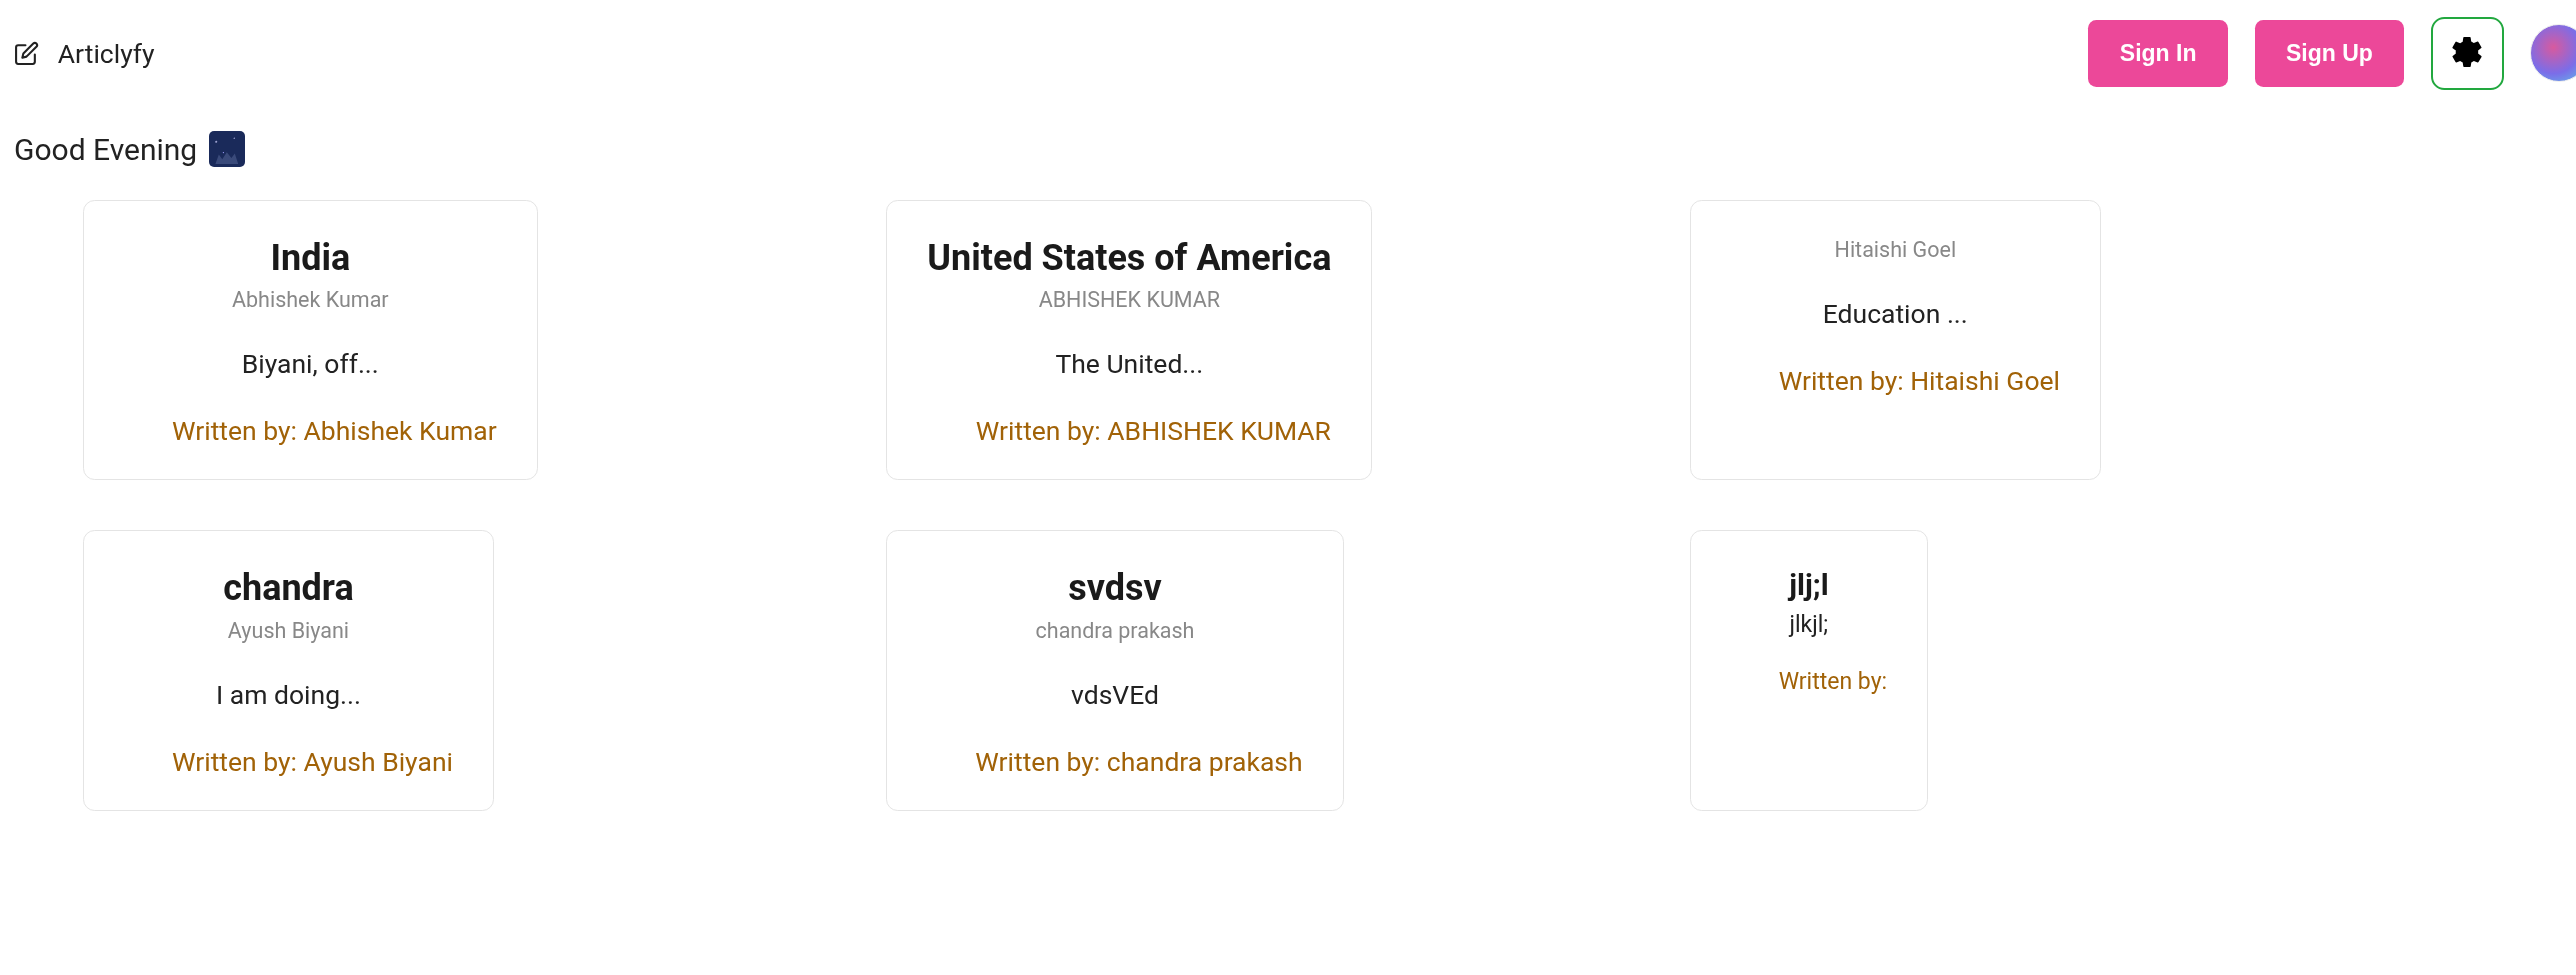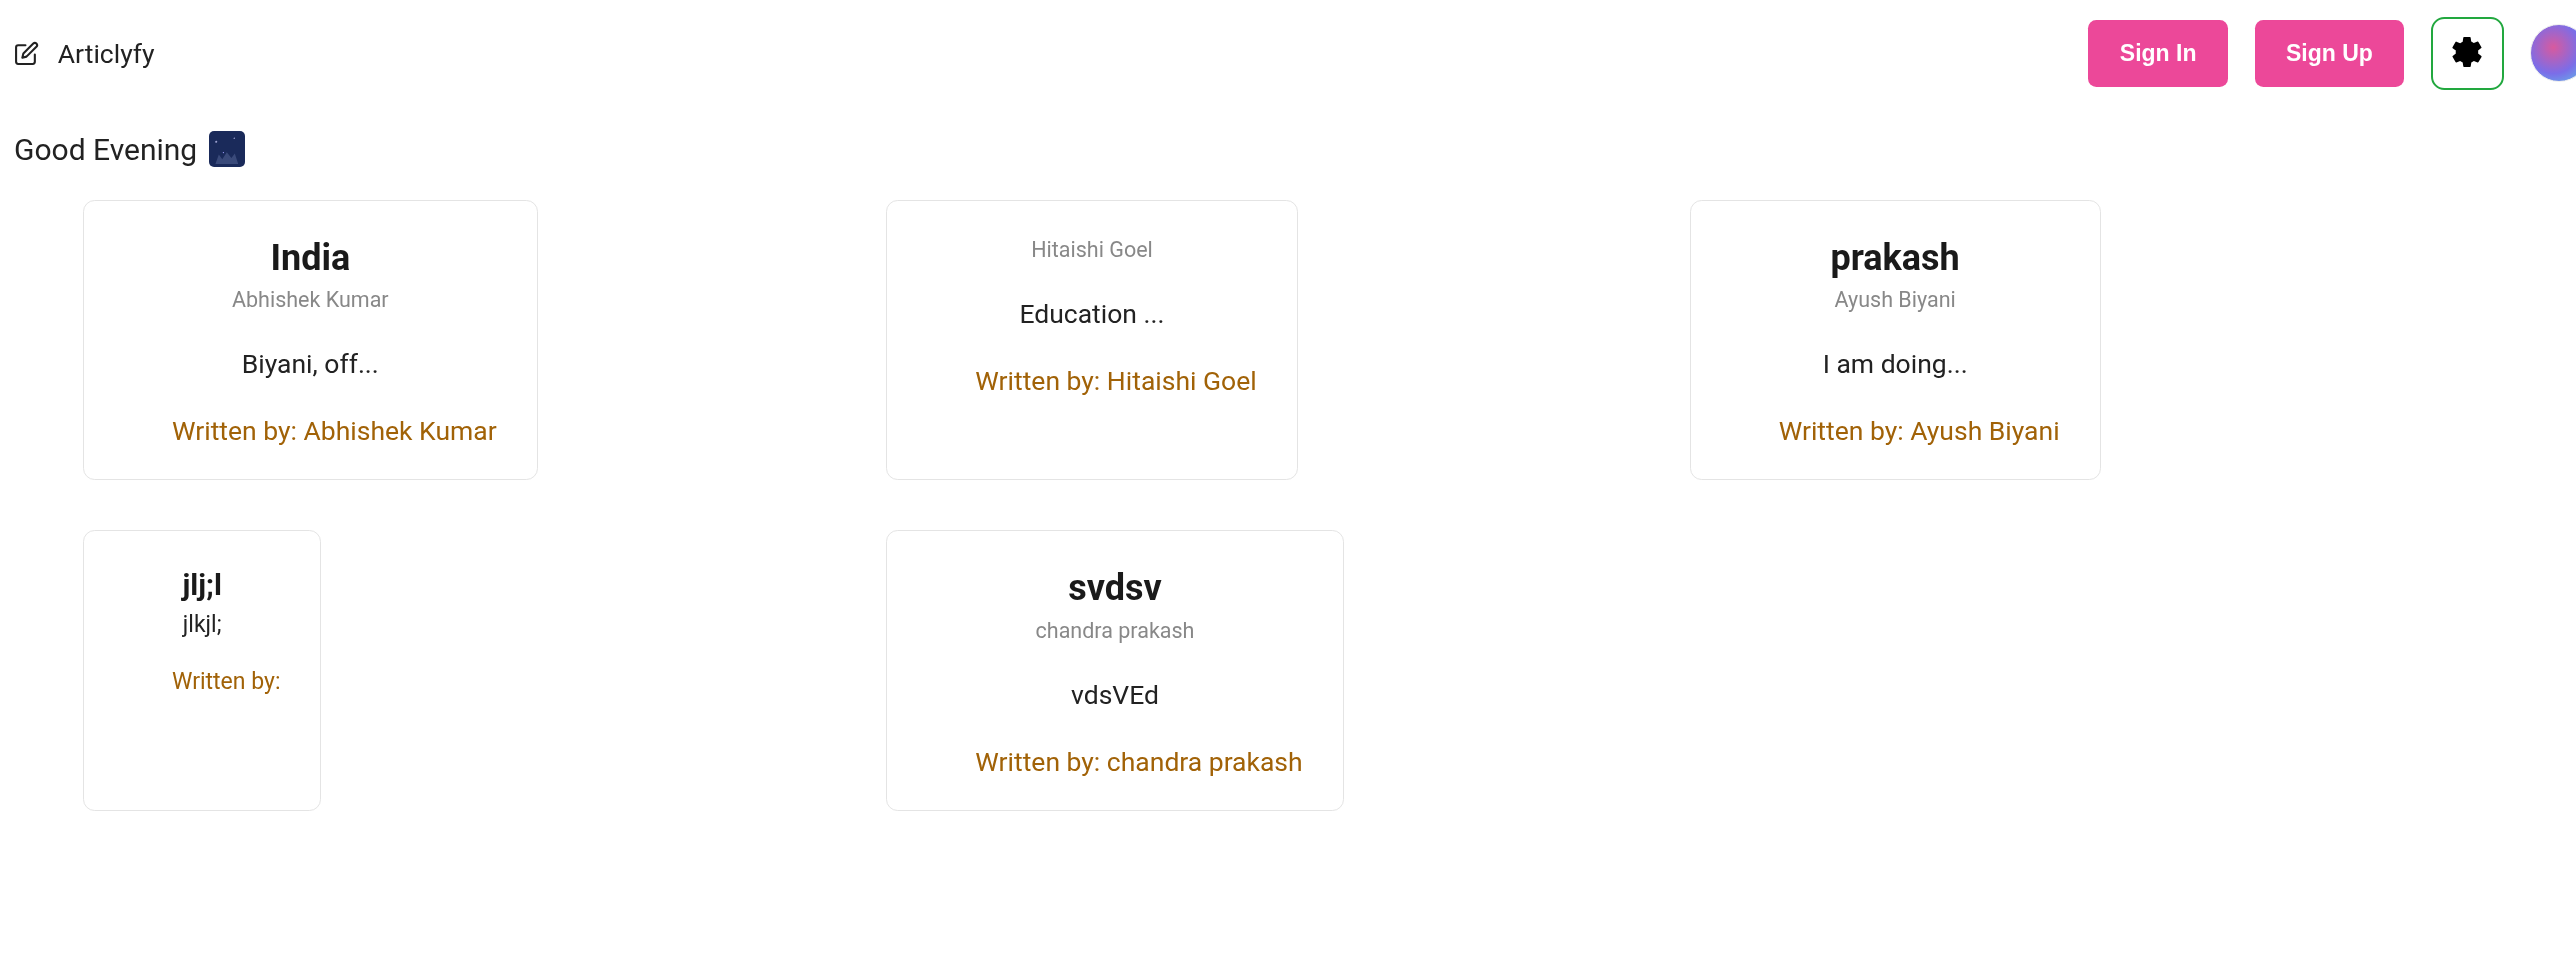--- a/index.html
+++ b/index.html
@@ -207,50 +207,58 @@
 
   <div class="card-cell">
     <div class="card">
       <div class="card-title">India</div>
       <div class="card-author">Abhishek Kumar</div>
       <div class="card-excerpt">Biyani, off...</div>
       <div class="card-byline"><span>Written by: </span><span>Abhishek Kumar</span></div>
     </div>
   </div>
 
+  <div class="card-cell">
+    <div class="card">
+      <div class="card-title">United States of America</div>
+      <div class="card-author">ABHISHEK KUMAR</div>
+      <div class="card-excerpt">The United...</div>
+      <div class="card-byline"><span>Written by: </span><span>ABHISHEK KUMAR</span></div>
+    </div>
+  </div>
 
   <div class="card-cell">
     <div class="card">
       <div class="card-author">Hitaishi Goel</div>
       <div class="card-excerpt">Education ...</div>
       <div class="card-byline"><span>Written by: </span><span>Hitaishi Goel</span></div>
     </div>
   </div>
 
   <div class="card-cell">
     <div class="card">
-      <div class="card-title">prakash</div>
+      <div class="card-title">chandra</div>
       <div class="card-author">Ayush Biyani</div>
       <div class="card-excerpt">I am doing...</div>
       <div class="card-byline"><span>Written by: </span><span>Ayush Biyani</span></div>
-    </div>
-  </div>
-
-  <div class="card-cell">
-    <div class="card card-compact">
-      <div class="card-title">jlj;l</div>
-
-      <div class="card-excerpt">jlkjl;</div>
-      <div class="card-byline"><span>Written by: </span><span></span></div>
     </div>
   </div>
 
   <div class="card-cell">
     <div class="card">
       <div class="card-title">svdsv</div>
       <div class="card-author">chandra prakash</div>
       <div class="card-excerpt">vdsVEd</div>
       <div class="card-byline"><span>Written by: </span><span>chandra prakash</span></div>
     </div>
   </div>
 
+  <div class="card-cell">
+    <div class="card card-compact">
+      <div class="card-title">jlj;l</div>
+
+      <div class="card-excerpt">jlkjl;</div>
+      <div class="card-byline"><span>Written by: </span><span></span></div>
+    </div>
+  </div>
+
 </div>
 
 
 </body></html>

